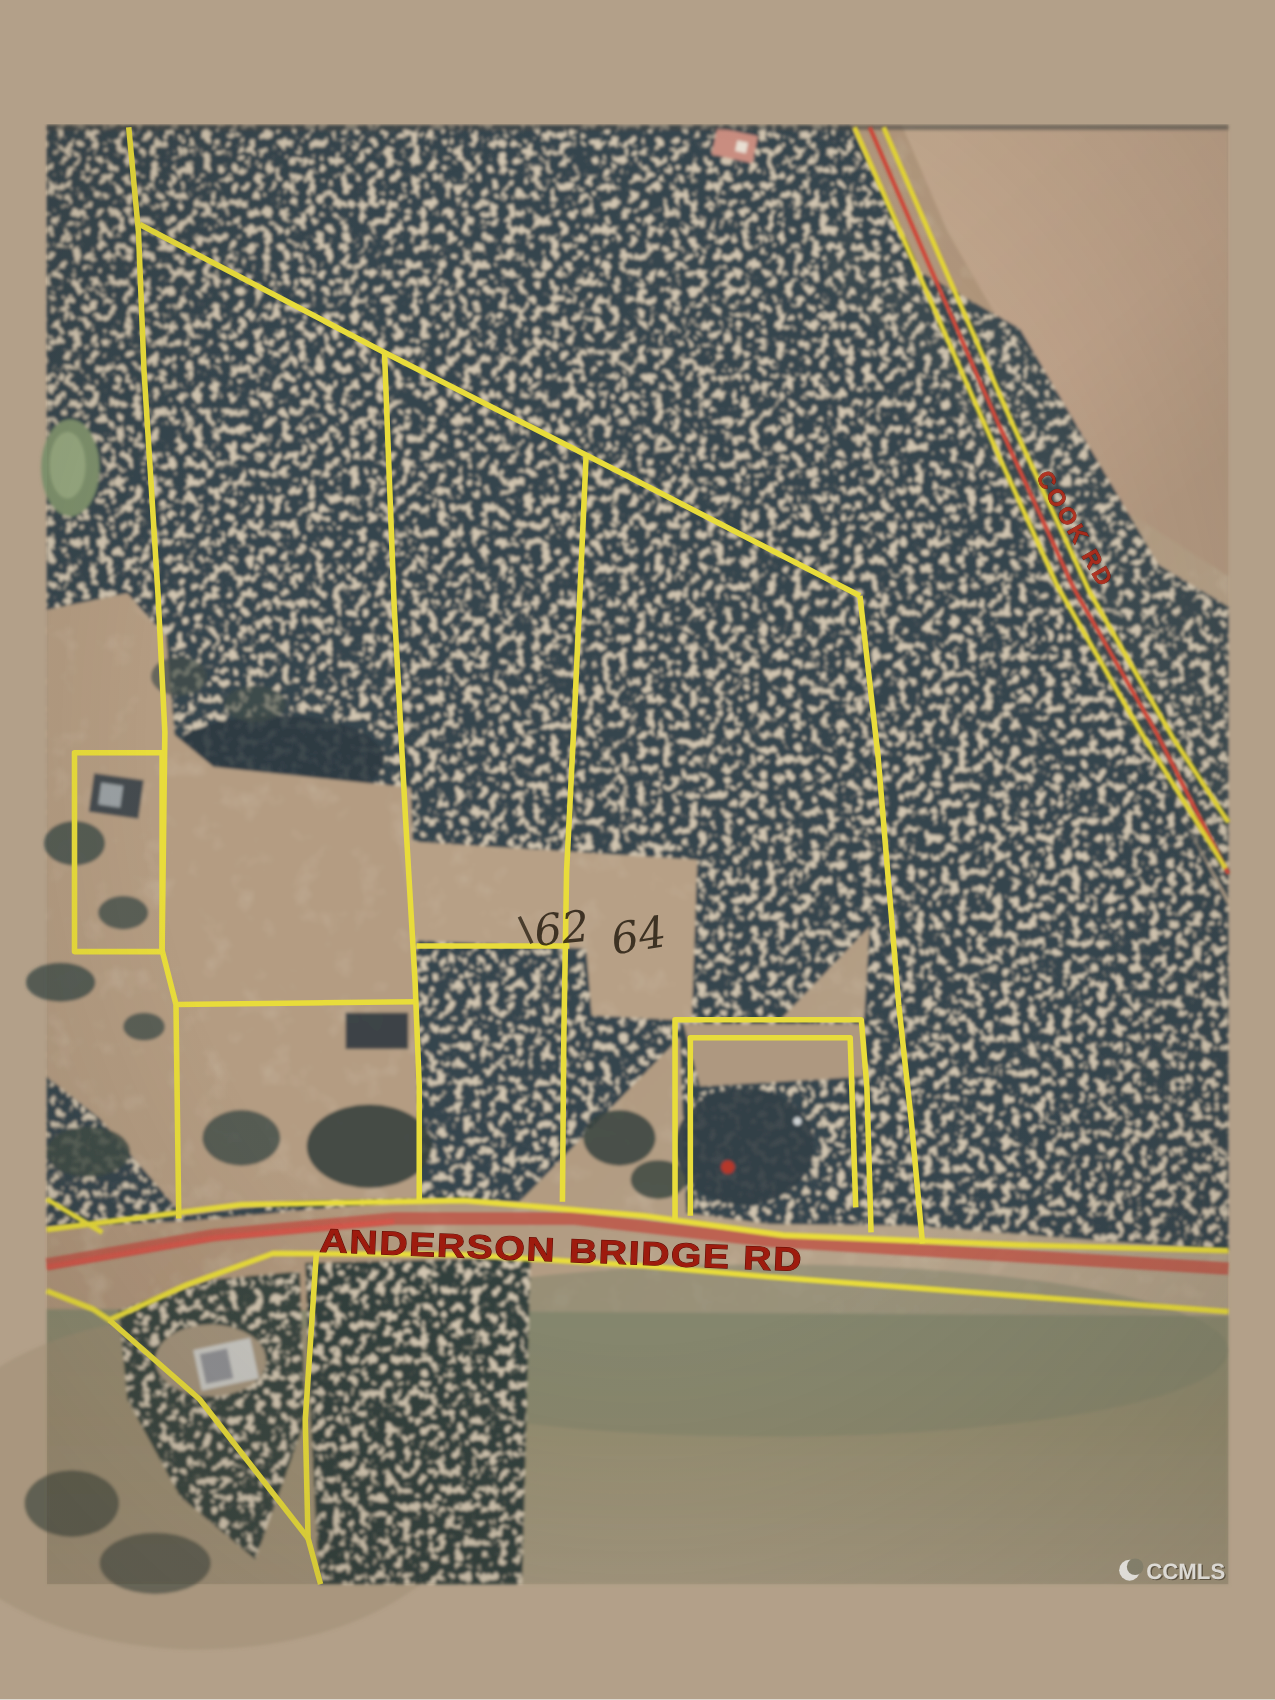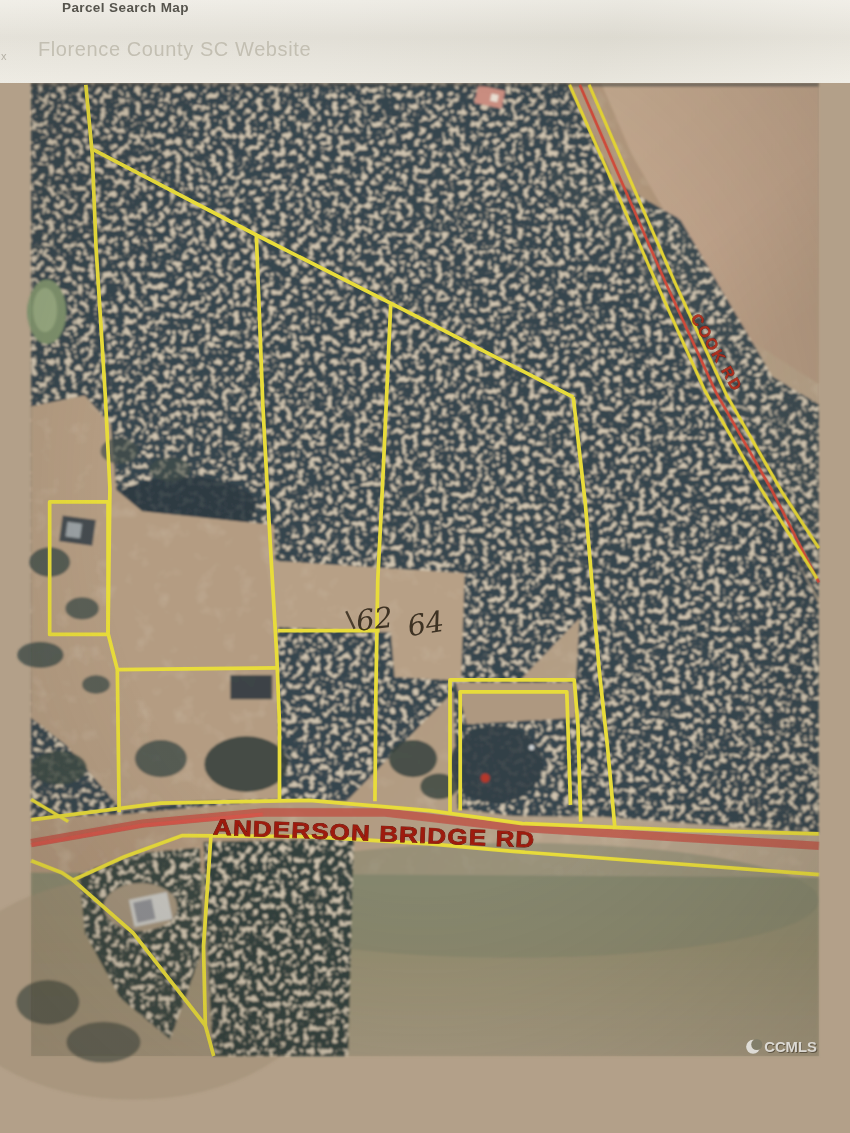--- a/index.html
+++ b/index.html
@@ -26,25 +26,20 @@
           letter-spacing:2px;fill:#b02a18;stroke:#6b1207;stroke-width:.5;paint-order:stroke;opacity:.92;}
   .lbl-hand{font-family:"DejaVu Serif",serif;font-style:italic;font-size:31px;fill:#2d2316;opacity:.88;}
   .lbl-wm{font-family:"Liberation Sans",sans-serif;font-weight:700;font-size:16px;fill:#faf9f5;}
   .lbl-wm-sh{font-family:"Liberation Sans",sans-serif;font-weight:700;font-size:16px;fill:rgba(45,38,25,.55);}
 </style>
 </head>
 <body>
 
 <div class="stage">
 
-  <div class="header">
-    <div class="header-title">Parcel Search Map</div>
-    <div class="header-subtitle">Florence County SC Website</div>
-    <div class="header-fragment">x</div>
-  </div>
 
   <div class="map-wrap">
   <svg width="850" height="1050" viewBox="0 83 850 1133">
     <defs>
       <linearGradient id="gBase" x1="0" y1="0" x2="1" y2="1">
         <stop offset="0" stop-color="#b9a28a"></stop>
             <stop offset=".45" stop-color="#af957a"></stop>
         <stop offset=".75" stop-color="#b6a48c"></stop>
             <stop offset="1" stop-color="#ab9c84"></stop>
       </linearGradient>

